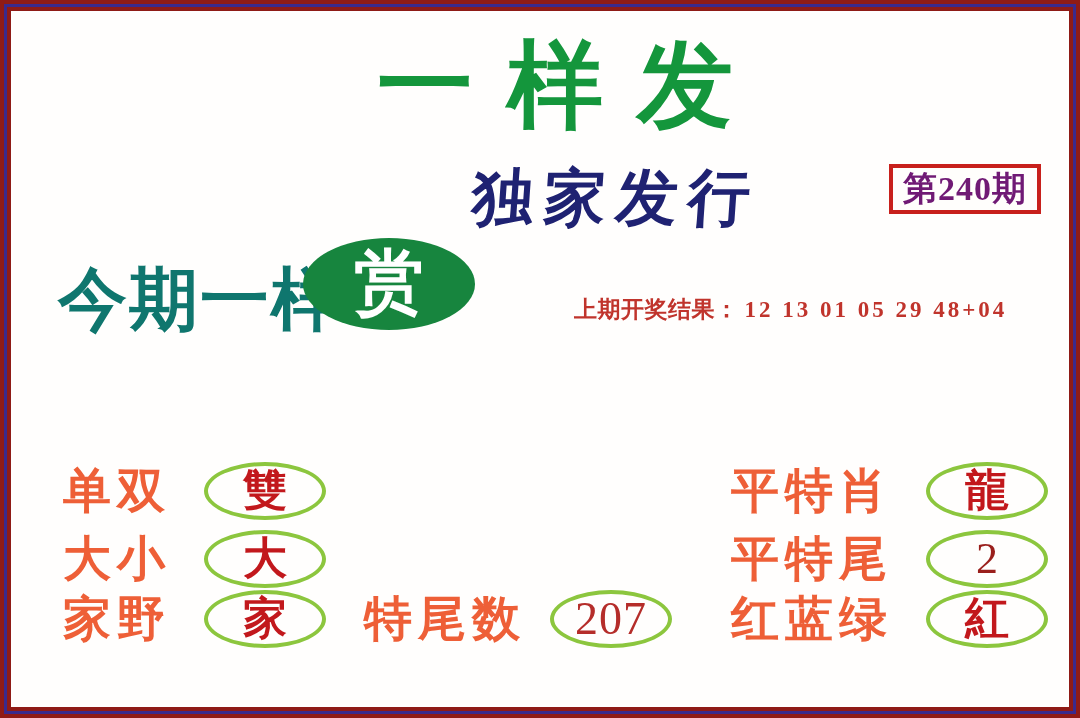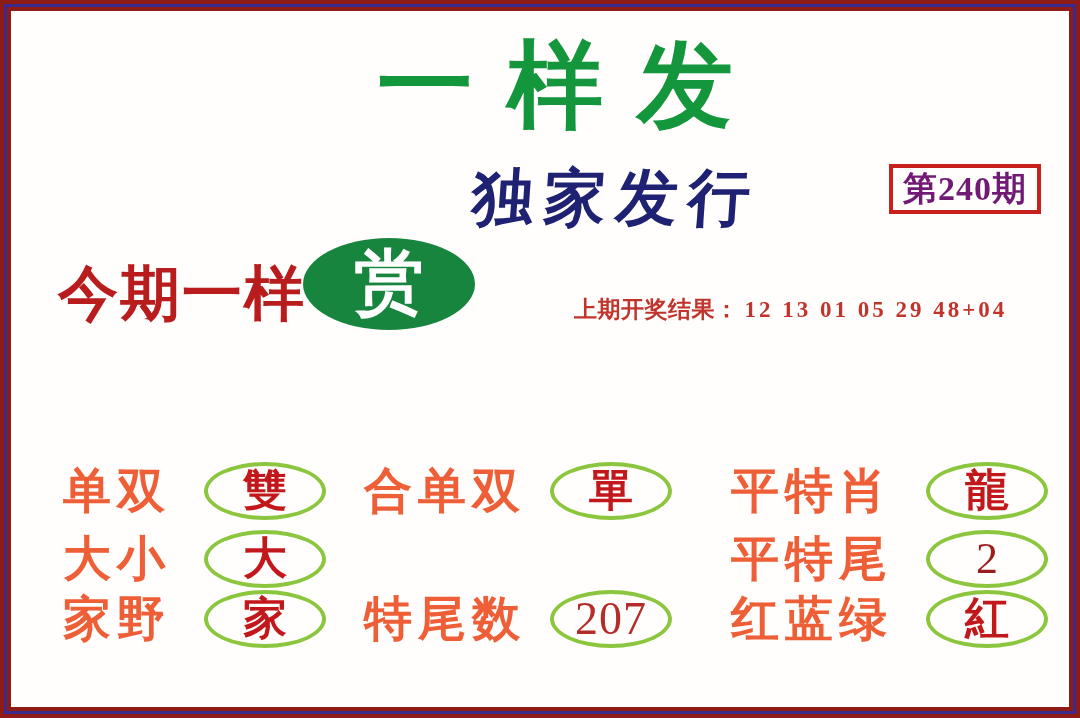--- a/index.html
+++ b/index.html
@@ -87,23 +87,23 @@
     color: #701a75;
     letter-spacing: 1px;
   }
 
   .tagline {
     position: absolute;
     left: 44px;
     top: 240px;
     font-family: Liberation Mono, monospace;
     font-weight: bold;
-    font-size: 60px;
+    font-size: 69px;
     letter-spacing: 2px;
-    color: #b91c1c;
+    color: #0f766e;
     white-space: nowrap;
   }
 
   .award-ellipse {
     position: absolute;
     left: 289px;
     top: 224px;
     width: 172px;
     height: 92px;
     background: #17853e;
@@ -271,27 +271,20 @@
         <div class="grid-row row-2">
           <span class="cell-label">家野</span>
           <span class="cell-value">
             <span class="ring"></span>
             <span class="vtext">家</span>
           </span>
         </div>
       </div>
 
       <div class="grid-col col-1">
-        <div class="grid-row row-0">
-          <span class="cell-label">合单双</span>
-          <span class="cell-value">
-            <span class="ring"></span>
-            <span class="vtext">單</span>
-          </span>
-        </div>
         <div class="grid-row row-2">
           <span class="cell-label">特尾数</span>
           <span class="cell-value">
             <span class="ring"></span>
             <span class="vtext num">207</span>
           </span>
         </div>
       </div>
 
       <div class="grid-col col-2">

